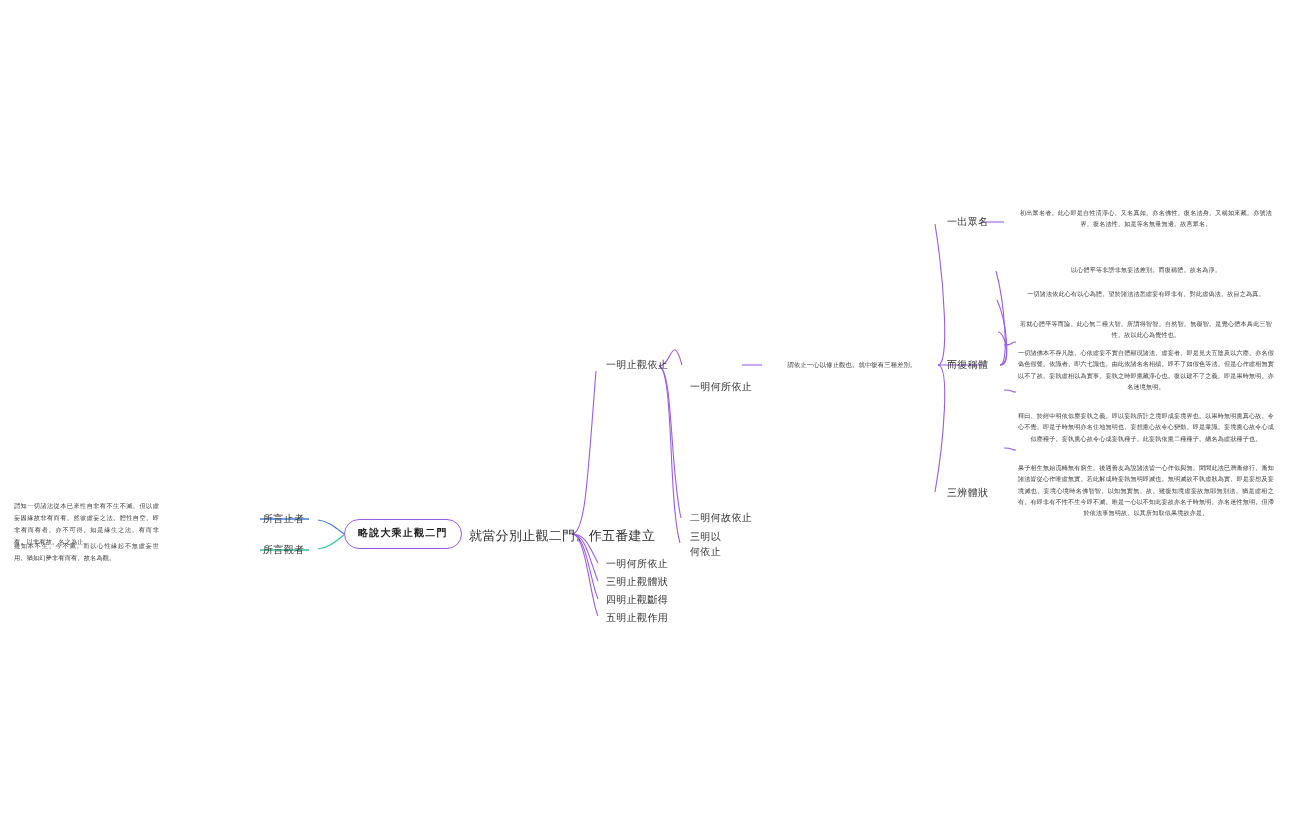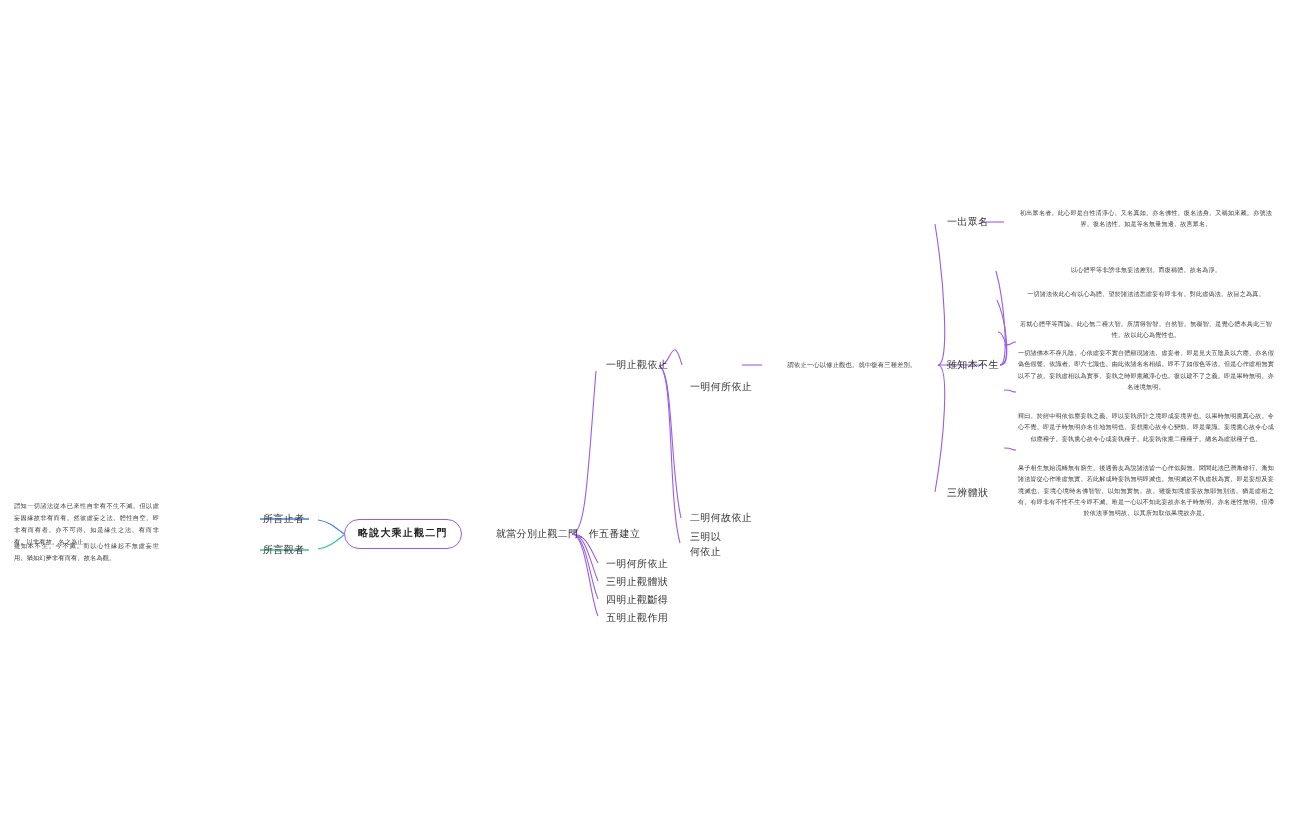--- a/index.html
+++ b/index.html
@@ -72,25 +72,24 @@
     text-align-last: center;
   }
   .left-para {
     font-size: 6.2px;
     line-height: 1.95;
     letter-spacing: 0.15px;
     color: #3a3a3a;
     text-align: justify;
   }
   .mid {
-    font-size: 10px;
+    font-size: 13px;
     letter-spacing: 0.3px;
     color: #2f2f2f;
     white-space: nowrap;
-    margin-left: 27px;
   }
 </style>
 </head>
 <body>
 
 <div id="canvas">
 
   <svg class="links" viewBox="0 0 1296 840">
 
     <path d="M 318 520 C 328 521 335 527 344 534" stroke="#3f7fd4" stroke-width="1.2" fill="none"></path>
@@ -154,21 +153,21 @@
 
   <div class="node topic" style="left:690px; top:511px;">二明何故依止</div>
 
   <div class="node topic wrap" style="left:690px; top:529px; width:34px; line-height:1.5;">三明以
 何依止</div>
 
   <div class="node para lead" style="left:766px; top:359px; width:172px; font-size:6.3px;">謂依止一心以修止觀也。就中復有三種差別。</div>
 
   <div class="node topic" style="left:947px; top:215px;">一出眾名</div>
 
-  <div class="node topic" style="left:947px; top:358px;">雖知本不生</div>
+  <div class="node topic" style="left:947px; top:358px;">而復稱體</div>
 
   <div class="node topic" style="left:947px; top:486px;">三辨體狀</div>
 
   <div class="node para" style="left:1020px; top:207px; width:252px;">初出眾名者。此心即是自性清淨心。又名真如。亦名佛性。復名法身。又稱如來藏。亦號法界。復名法性。如是等名無量無邊。故言眾名。</div>
 
   <div class="node para" style="left:1020px; top:264px; width:252px;">以心體平等非謗非無妄法差別。而復稱體。故名為淨。</div>
 
   <div class="node para" style="left:1020px; top:288px; width:252px;">一切諸法依此心有以心為體。望於諸法法悉虛妄有即非有。對此虛偽法。故目之為真。</div>
 
   <div class="node para" style="left:1020px; top:318px; width:252px;">若就心體平等而論。此心無二種大智。所謂得智智。自然智。無礙智。是覺心體本具此三智性。故以此心為覺性也。</div>

